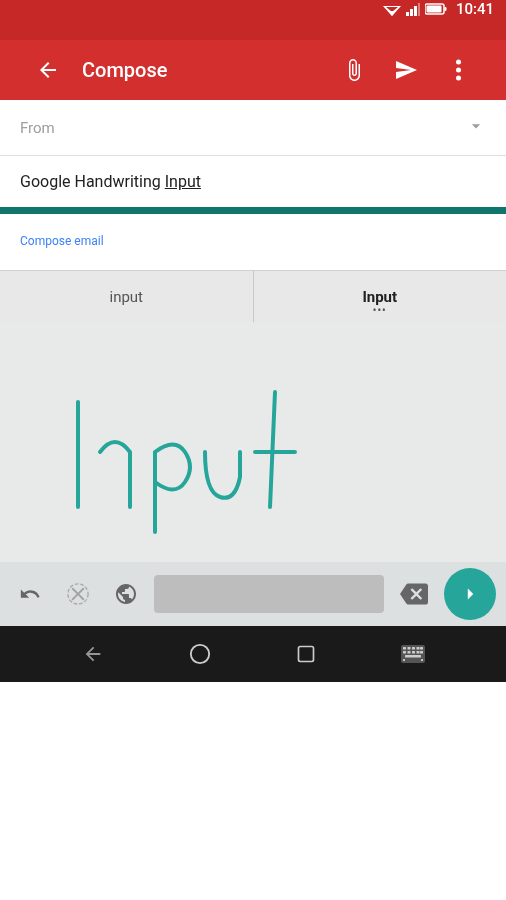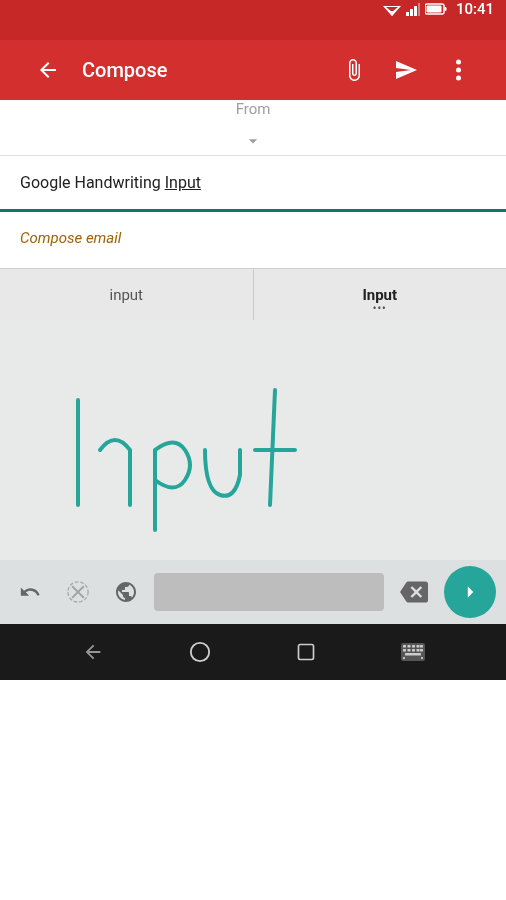--- a/index.html
+++ b/index.html
@@ -68,53 +68,51 @@
     
     .email-form {
       background: #fff;
     }
     .form-row {
       display: flex;
       align-items: center;
       padding: 0 20px;
       height: 56px;
       border-bottom: 1px solid #e0e0e0;
-      flex-direction: column;
     }
     .form-label {
       color: #9e9e9e;
       font-size: 15px;
       flex: 1;
     }
     .form-chevron {
       color: #9e9e9e;
       font-size: 18px;
     }
     .subject-row {
       display: flex;
       align-items: center;
       padding: 16px 20px;
-      border-bottom: 3px solid #0f766e;
+      border-bottom: 7px solid #0f766e;
       min-height: 56px;
     }
     .subject-text {
       color: #212121;
       font-size: 16px;
     }
     .subject-underline {
       text-decoration: underline;
     }
     .compose-row {
       padding: 16px 20px;
       min-height: 56px;
     }
     .compose-placeholder {
-      color: #a16207;
-      font-size: 15px;
-      font-style: italic;
+      color: #3b82f6;
+      font-size: 12px;
     }
 
     
     .suggestions-bar {
       display: flex;
       align-items: center;
       background: #e8e8e8;
       border-top: 1px solid #d0d0d0;
       height: 52px;
     }

